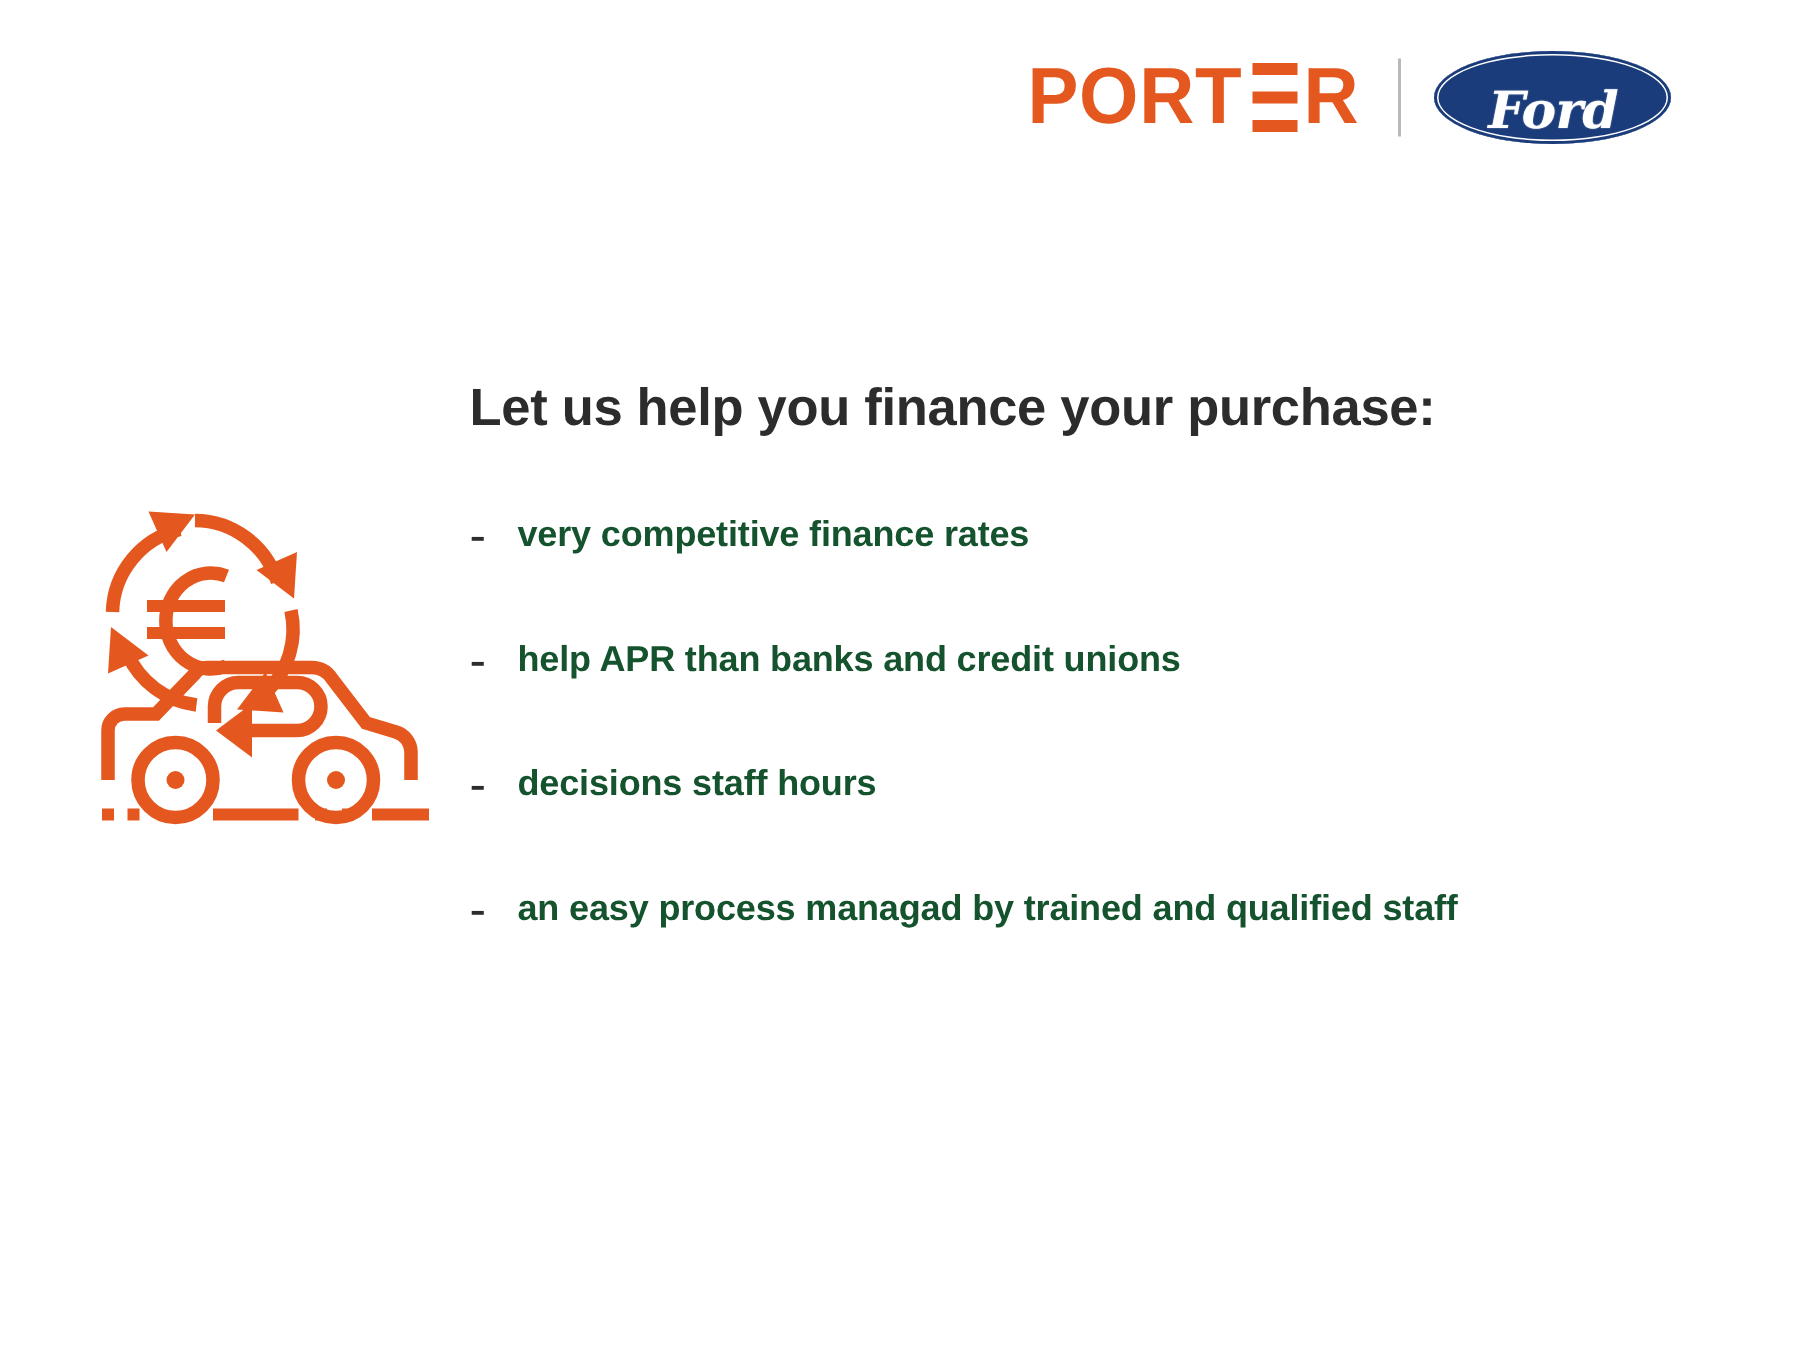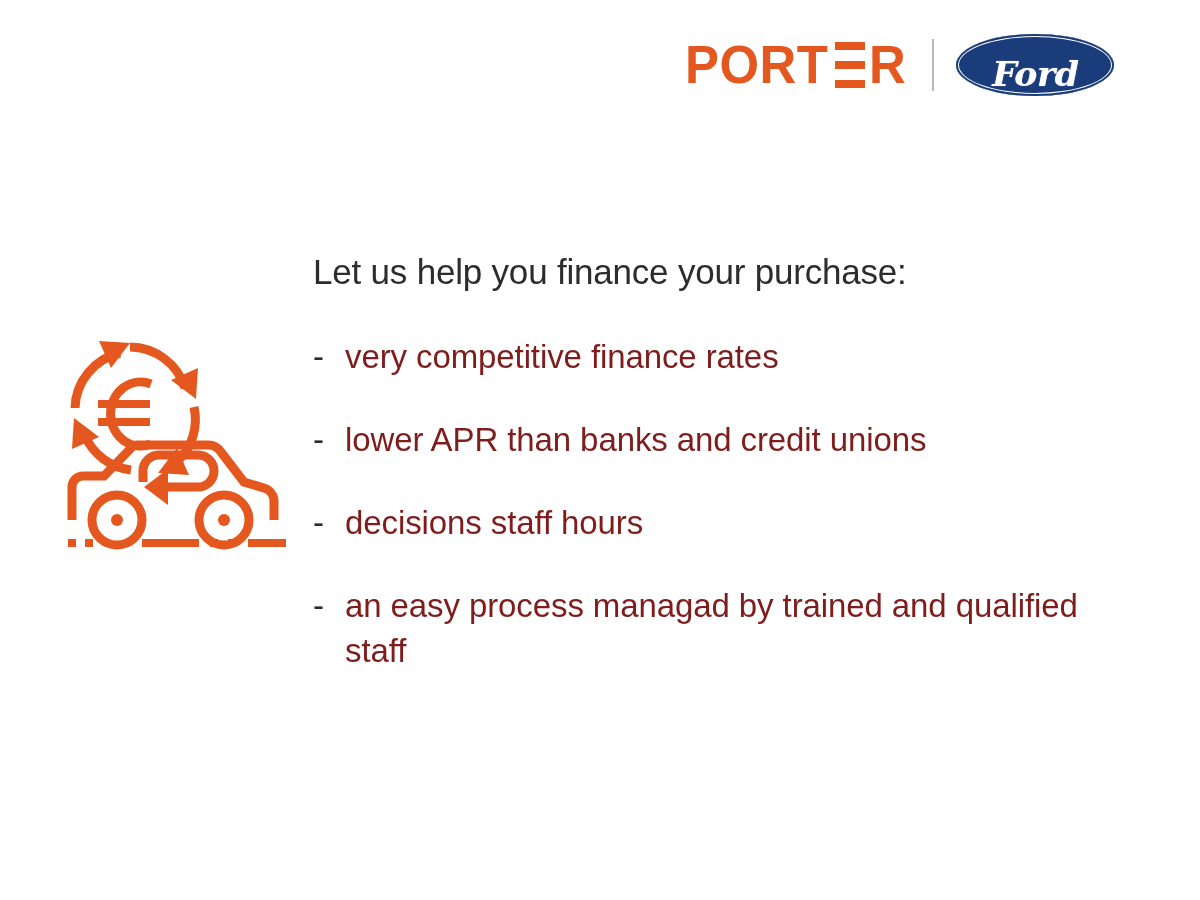--- a/index.html
+++ b/index.html
@@ -109,21 +109,21 @@
   
   .content {
     position: absolute;
     left: 313px;
     top: 250px;
     width: 790px;
   }
 
   .headline {
     font-size: 35px;
-    font-weight: 400;
+    font-weight: 700;
     color: #2c2c2c;
     line-height: 44px;
     letter-spacing: -0.2px;
     margin: 0 0 40px 0;
     white-space: nowrap;
   }
 
   .bullets {
     list-style: none;
     margin: 0;
@@ -141,25 +141,25 @@
     flex: 0 0 auto;
     width: 32px;
     font-size: 33px;
     line-height: 45px;
     color: #2c2c2c;
     font-weight: 400;
   }
 
   .bullet-text {
     flex: 1 1 auto;
-    font-size: 33px;
+    font-size: 24px;
     line-height: 45px;
-    color: #7f1d1d;
+    color: #14532d;
     letter-spacing: -0.1px;
-    font-weight: 400;
+    font-weight: 700;
   }
 </style>
 </head>
 <body>
 
 <div id="slide">
 
   <div class="logo-lockup">
 
     <div class="porter-wordmark">
@@ -228,21 +228,21 @@
 
     <ul class="bullets">
 
       <li class="bullet">
         <span class="bullet-dash">-</span>
         <span class="bullet-text">very competitive finance rates</span>
       </li>
 
       <li class="bullet">
         <span class="bullet-dash">-</span>
-        <span class="bullet-text">lower APR than banks and credit unions</span>
+        <span class="bullet-text">help APR than banks and credit unions</span>
       </li>
 
       <li class="bullet">
         <span class="bullet-dash">-</span>
         <span class="bullet-text">decisions staff hours</span>
       </li>
 
       <li class="bullet">
         <span class="bullet-dash">-</span>
         <span class="bullet-text">an easy process managad by trained and qualified staff</span>

